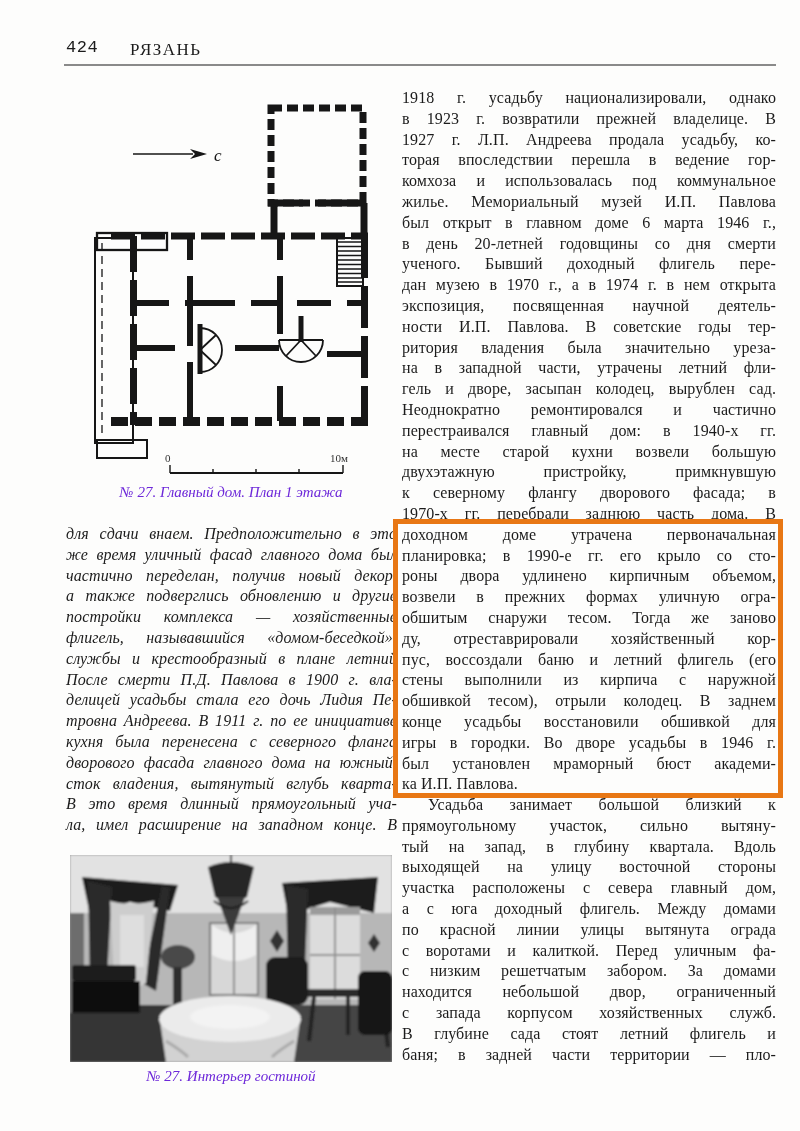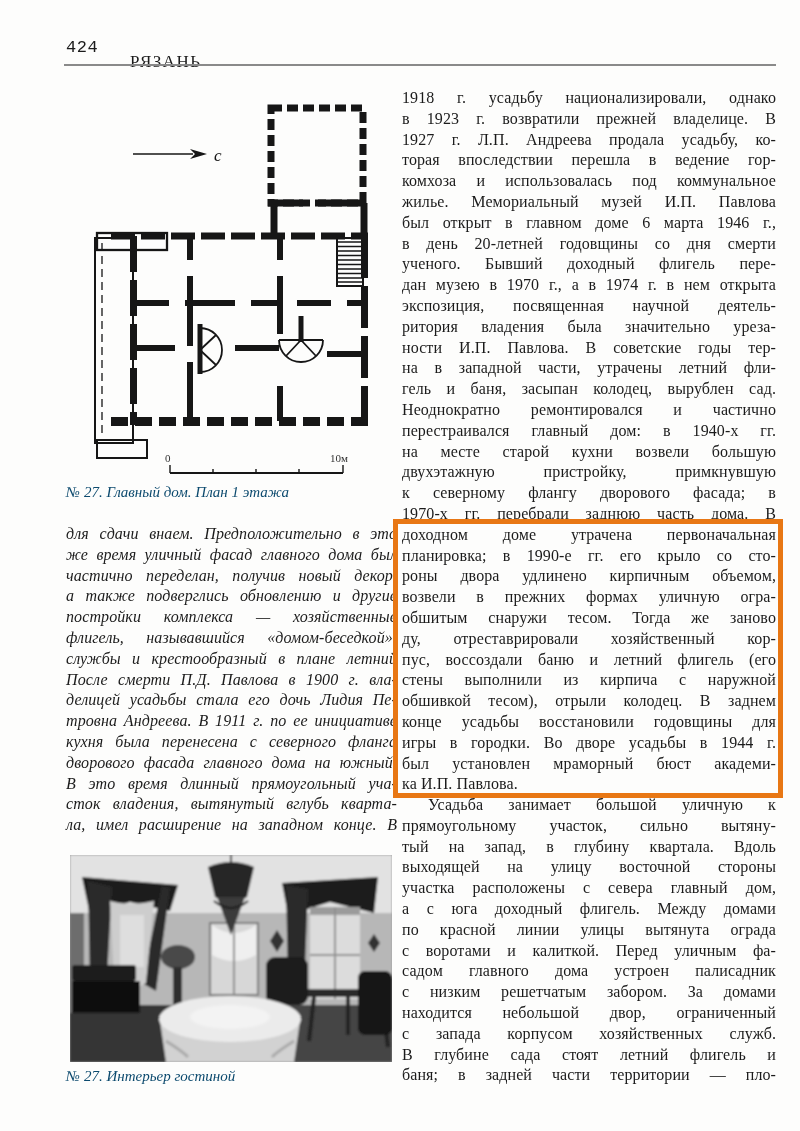--- a/index.html
+++ b/index.html
@@ -2,34 +2,34 @@
 <html><head>
 <meta charset="utf-8">
 <style>
   html,body{margin:0;padding:0;}
   body{
     width:800px;height:1131px;position:relative;background:#fdfdfc;
     font-family:"Liberation Serif", serif;color:#1b1b1b;overflow:hidden;
   }
   
   .pg-num{position:absolute;left:66px;top:38px;font-size:17px;letter-spacing:.5px;font-family:Liberation Mono, monospace;}
-  .run-title{position:absolute;left:130px;top:52px;font-size:17px;letter-spacing:1.5px;}
+  .run-title{position:absolute;left:130px;top:40px;font-size:17px;letter-spacing:1.5px;}
   .head-rule{position:absolute;left:64px;top:64px;width:712px;height:2px;background:#8a8a8a;}
   
   .col{position:absolute;font-size:16px;line-height:20.8px;}
   .tline{text-align:justify;text-align-last:justify;white-space:normal;letter-spacing:.1px;}
   .left-col{left:66px;top:524px;width:331px;font-style:italic;}
   .right-col{left:402px;top:88px;width:374px;}
   .box-block{position:relative;}
   .box-block .tline:last-child{text-align-last:left;}
   .post-box .tline:first-child{text-indent:26px;}
   .hl-box{position:absolute;left:-9px;right:-7px;top:-6px;bottom:-3px;border:5px solid #E87714;pointer-events:none;}
   
   .plan-wrap{position:absolute;left:75px;top:88px;width:320px;height:395px;}
-  .caption{position:absolute;font-style:italic;font-size:15px;text-align:left;color:#0c4a6e;}
+  .caption{position:absolute;font-style:italic;font-size:15px;text-align:center;color:#6d28d9;}
   .cap-plan{left:66px;top:484px;width:330px;}
   .cap-photo{left:66px;top:1068px;width:330px;}
   .photo-wrap{position:absolute;left:70px;top:855px;width:322px;height:207px;background:#9a9a9a;}
   svg{display:block;}
 </style>
 </head>
 <body>
 
 <div class="pg-num">424</div>
 <div class="run-title">РЯЗАНЬ</div>
@@ -97,22 +97,22 @@
     <div class="tline">частично переделан, получив новый декор,</div>
     <div class="tline">а также подверглись обновлению и другие</div>
     <div class="tline">постройки комплекса — хозяйственные</div>
     <div class="tline">флигель, называвшийся «домом-беседкой».</div>
     <div class="tline">службы и крестообразный в плане летний</div>
     <div class="tline">После смерти П.Д. Павлова в 1900 г. вла-</div>
     <div class="tline">делицей усадьбы стала его дочь Лидия Пе-</div>
     <div class="tline">тровна Андреева. В 1911 г. по ее инициативе</div>
     <div class="tline">кухня была перенесена с северного фланга</div>
     <div class="tline">дворового фасада главного дома на южный.</div>
+    <div class="tline">сток владения, вытянутый вглубь кварта-</div>
     <div class="tline">В это время длинный прямоугольный уча-</div>
-    <div class="tline">сток владения, вытянутый вглубь кварта-</div>
     <div class="tline">ла, имел расширение на западном конце. В</div>
   </div>
 
 <div class="photo-wrap">
   <svg width="322" height="207" viewBox="0 0 322 207">
     <defs>
         <filter id="soft" x="-5%" y="-5%" width="110%" height="110%">
           <feGaussianBlur stdDeviation="1.1"></feGaussianBlur>
         </filter>
       </defs>
@@ -175,58 +175,57 @@
       <div class="tline">в 1923 г. возвратили прежней владелице. В</div>
       <div class="tline">1927 г. Л.П. Андреева продала усадьбу, ко-</div>
       <div class="tline">торая впоследствии перешла в ведение гор-</div>
       <div class="tline">комхоза и использовалась под коммунальное</div>
       <div class="tline">жилье. Мемориальный музей И.П. Павлова</div>
       <div class="tline">был открыт в главном доме 6 марта 1946 г.,</div>
       <div class="tline">в день 20-летней годовщины со дня смерти</div>
       <div class="tline">ученого. Бывший доходный флигель пере-</div>
       <div class="tline">дан музею в 1970 г., а в 1974 г. в нем открыта</div>
       <div class="tline">экспозиция, посвященная научной деятель-</div>
+      <div class="tline">ности И.П. Павлова. В советские годы тер-</div>
       <div class="tline">ритория владения была значительно уреза-</div>
-      <div class="tline">ности И.П. Павлова. В советские годы тер-</div>
       <div class="tline">на в западной части, утрачены летний фли-</div>
-      <div class="tline">гель и баня, засыпан колодец, вырублен сад.</div>
+      <div class="tline">гель и дворе, засыпан колодец, вырублен сад.</div>
       <div class="tline">Неоднократно ремонтировался и частично</div>
       <div class="tline">перестраивался главный дом: в 1940-х гг.</div>
       <div class="tline">на месте старой кухни возвели большую</div>
       <div class="tline">двухэтажную пристройку, примкнувшую</div>
       <div class="tline">к северному флангу дворового фасада; в</div>
       <div class="tline">1970-х гг. перебрали заднюю часть дома. В</div>
     </div>
   <div class="box-block">
     <div class="hl-box"></div>
     <div>
         <div class="tline">доходном доме утрачена первоначальная</div>
         <div class="tline">планировка; в 1990-е гг. его крыло со сто-</div>
         <div class="tline">роны двора удлинено кирпичным объемом,</div>
         <div class="tline">возвели в прежних формах уличную огра-</div>
         <div class="tline">обшитым снаружи тесом. Тогда же заново</div>
         <div class="tline">ду, отреставрировали хозяйственный кор-</div>
         <div class="tline">пус, воссоздали баню и летний флигель (его</div>
         <div class="tline">стены выполнили из кирпича с наружной</div>
         <div class="tline">обшивкой тесом), отрыли колодец. В заднем</div>
-        <div class="tline">конце усадьбы восстановили годовщины для</div>
-        <div class="tline">игры в городки. Во дворе усадьбы в 1944 г.</div>
+        <div class="tline">конце усадьбы восстановили обшивкой для</div>
+        <div class="tline">игры в городки. Во дворе усадьбы в 1946 г.</div>
         <div class="tline">был установлен мраморный бюст академи-</div>
         <div class="tline">ка И.П. Павлова.</div>
       </div>
   </div>
   <div class="post-box">
-      <div class="tline">Усадьба занимает большой уличную к</div>
+      <div class="tline">Усадьба занимает большой близкий к</div>
       <div class="tline">прямоугольному участок, сильно вытяну-</div>
       <div class="tline">тый на запад, в глубину квартала. Вдоль</div>
       <div class="tline">выходящей на улицу восточной стороны</div>
       <div class="tline">участка расположены с севера главный дом,</div>
       <div class="tline">а с юга доходный флигель. Между домами</div>
       <div class="tline">по красной линии улицы вытянута ограда</div>
       <div class="tline">с воротами и калиткой. Перед уличным фа-</div>
-      <div class="tline">садом главного дома устроен палисадник</div>
       <div class="tline">с низким решетчатым забором. За домами</div>
       <div class="tline">находится небольшой двор, ограниченный</div>
       <div class="tline">с запада корпусом хозяйственных служб.</div>
       <div class="tline">В глубине сада стоят летний флигель и</div>
       <div class="tline">баня; в задней части территории — пло-</div>
     </div>
 </div>
 
 </body></html>

